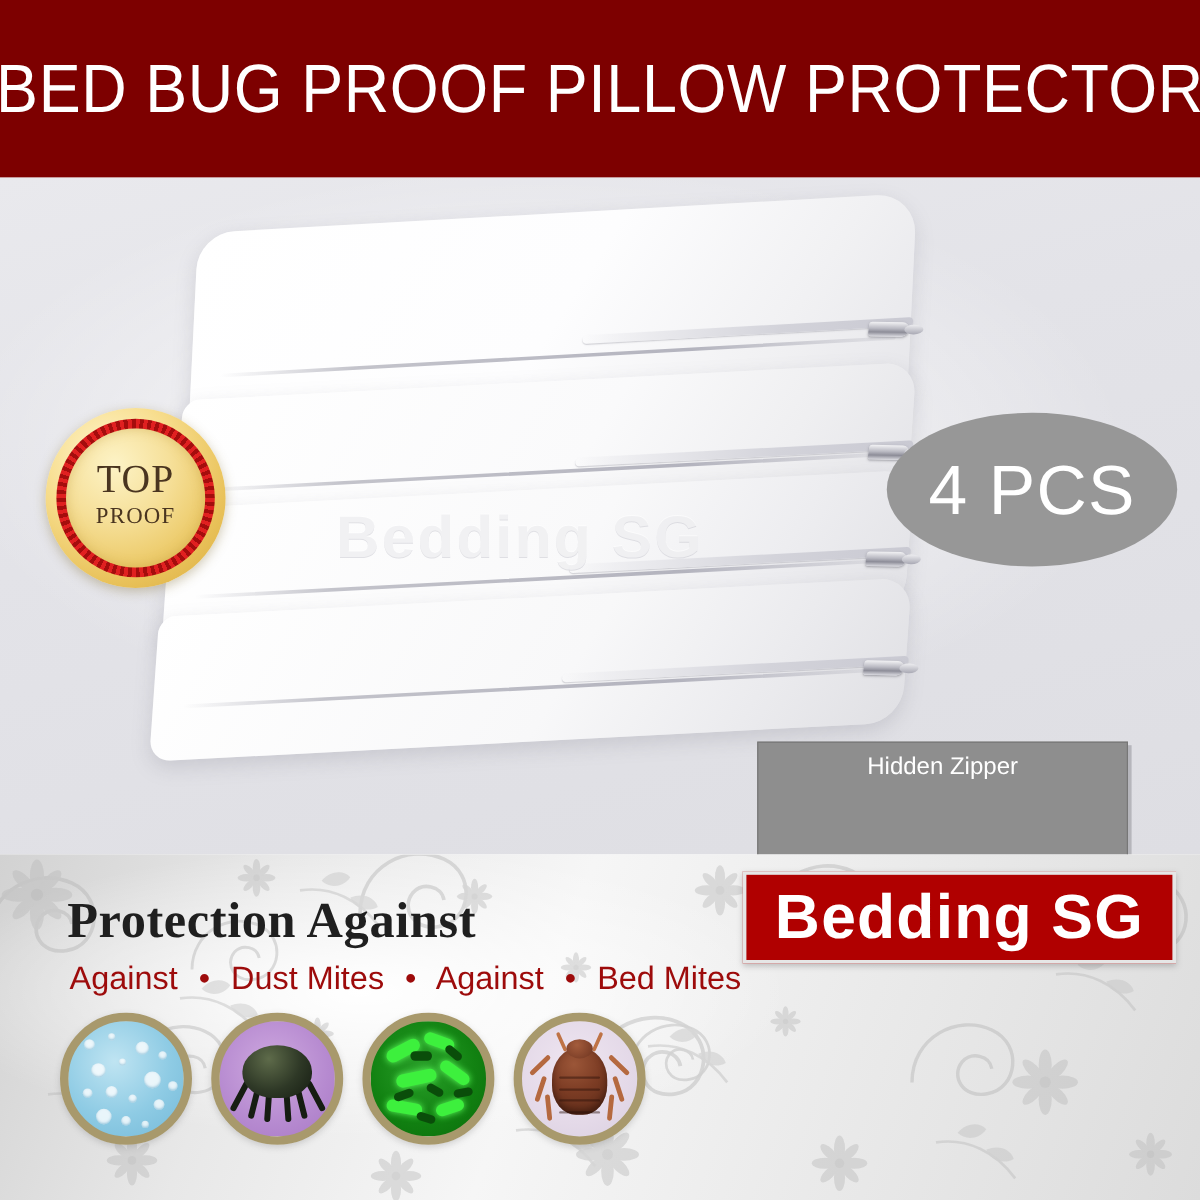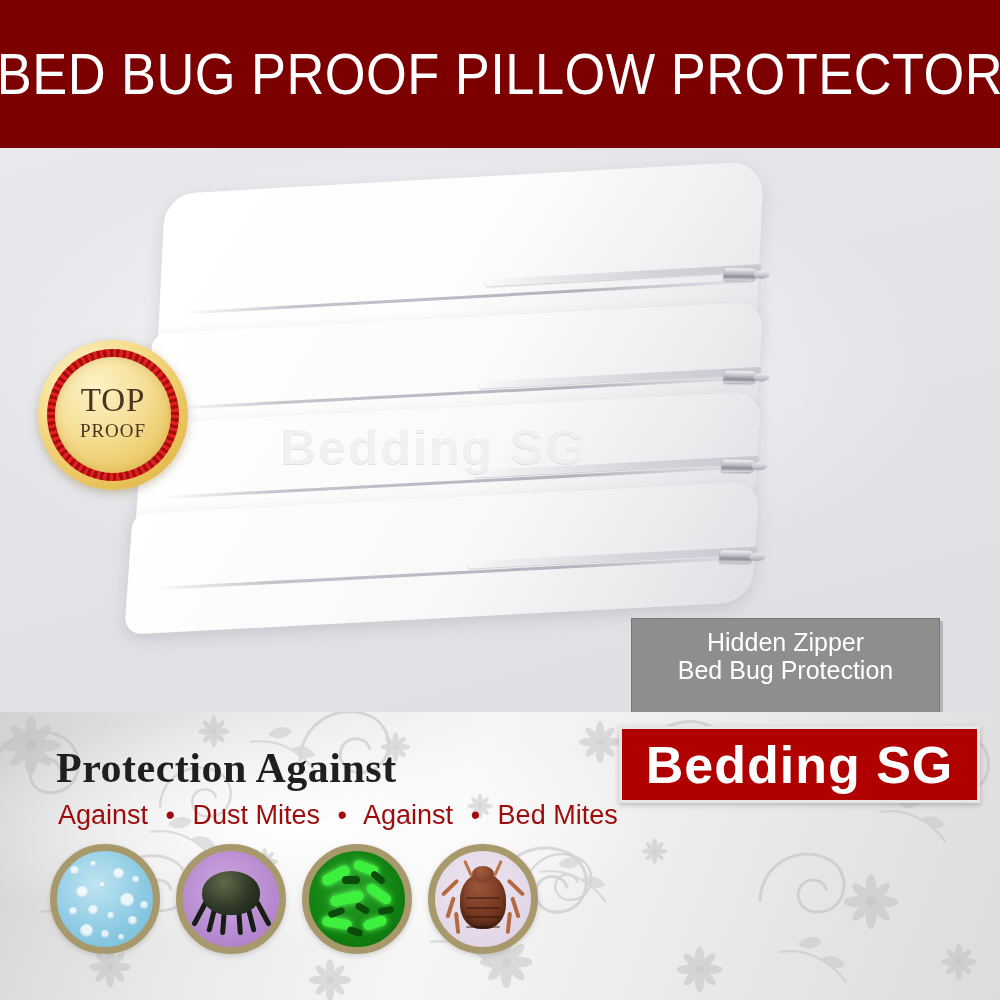--- a/index.html
+++ b/index.html
@@ -138,21 +138,21 @@
   
   .zipper-panel {
     position:absolute; left:631px; top:470px;
     width:309px; height:198px;
     background:#8e8e8e;
     border:1px solid #777;
     box-shadow:3px 3px 0 rgba(90,90,95,.3);
     overflow:hidden;
   }
   .zp-caption { padding:9px 0 0; text-align:center; }
-  .zp-caption div { color:#ffffff; font-size:25px; line-height:1.13; font-weight:400; }
+  .zp-caption div { color:#ffffff; font-size:20px; line-height:1.13; font-weight:400; }
 
   
   .bottom {
     position:absolute; left:0; top:712px; width:1000px; height:288px;
     background:
       radial-gradient(ellipse 60% 70% at 30% 40%, #ffffff 0%, rgba(255,255,255,0) 60%),
       linear-gradient(110deg,#d2d2d2 0%,#e8e8e8 22%,#f6f6f6 45%,#eaeaea 70%,#dcdcdc 100%);
     overflow:hidden;
   }
   .damask { position:absolute; inset:0; opacity:.5; }
@@ -258,25 +258,27 @@
     </div>
 
     <div class="badge">
       <div class="badge-ring"></div>
       <div class="badge-face">
         <div class="badge-top">TOP</div>
         <div class="badge-sub">PROOF</div>
       </div>
     </div>
 
+    <div class="pcs">
+      <div class="pcs-text">4 PCS</div>
+    </div>
 
     <div class="zipper-panel">
       <div class="zp-caption">
         <div>Hidden Zipper</div>
-        <div>Bed Bug Protection</div>
       </div>
 
     </div>
   </div>
 
   <div class="bottom">
 
     <svg class="damask" viewBox="0 0 1000 288" preserveAspectRatio="none">
       <defs>
         <g id="flower8">

